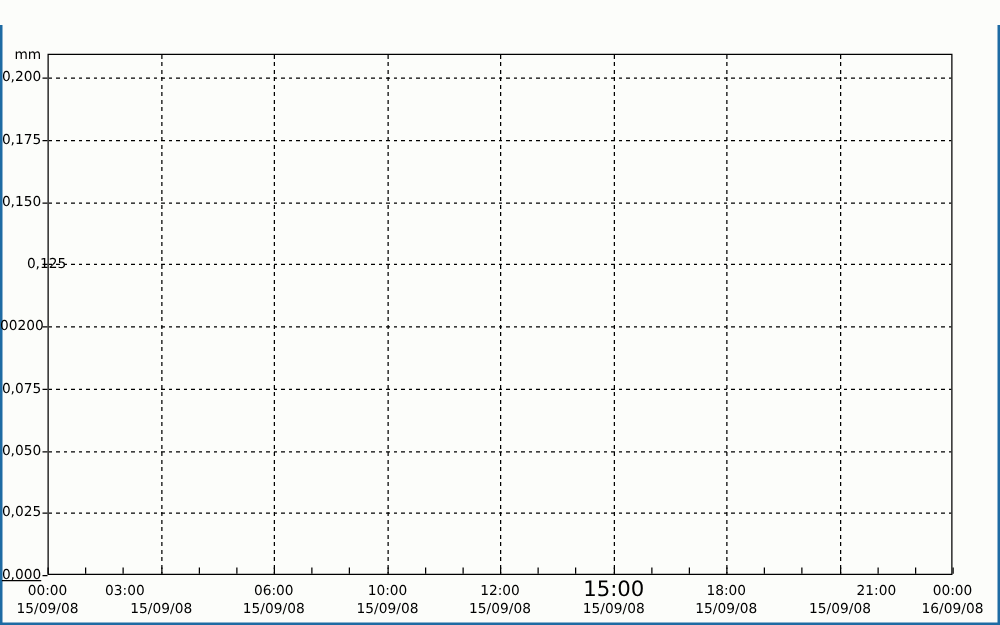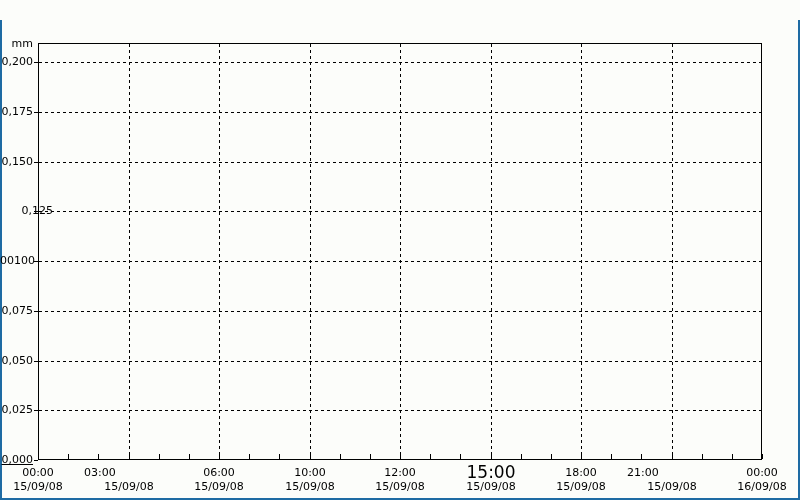--- a/index.html
+++ b/index.html
@@ -62,21 +62,21 @@
       <div style="left: 34px; top: 410px; width: 4px; height: 1px; background: rgb(0, 0, 0);"></div>
       <div style="left: 0px; top: 403px; width: 33px; text-align: right; font-size: 11px;">0,025</div>
       <div style="left: 39px; top: 361px; width: 722px; height: 1px; background-image: repeating-linear-gradient(to right, rgb(0, 0, 0) 0px, rgb(0, 0, 0) 3px, transparent 3px, transparent 6px);"></div>
       <div style="left: 34px; top: 361px; width: 4px; height: 1px; background: rgb(0, 0, 0);"></div>
       <div style="left: 0px; top: 354px; width: 33px; text-align: right; font-size: 11px;">0,050</div>
       <div style="left: 39px; top: 311px; width: 722px; height: 1px; background-image: repeating-linear-gradient(to right, rgb(0, 0, 0) 0px, rgb(0, 0, 0) 3px, transparent 3px, transparent 6px);"></div>
       <div style="left: 34px; top: 311px; width: 4px; height: 1px; background: rgb(0, 0, 0);"></div>
       <div style="left: 0px; top: 304px; width: 33px; text-align: right; font-size: 11px;">0,075</div>
       <div style="left: 39px; top: 261px; width: 722px; height: 1px; background-image: repeating-linear-gradient(to right, rgb(0, 0, 0) 0px, rgb(0, 0, 0) 3px, transparent 3px, transparent 6px);"></div>
       <div style="left: 34px; top: 261px; width: 4px; height: 1px; background: rgb(0, 0, 0);"></div>
-      <div style="left: 0px; top: 254px; width: 33px; text-align: right; font-size: 11px;">00100</div>
+      <div style="left: 0px; top: 254px; width: 33px; text-align: right; font-size: 11px;">00200</div>
       <div style="left: 39px; top: 211px; width: 722px; height: 1px; background-image: repeating-linear-gradient(to right, rgb(0, 0, 0) 0px, rgb(0, 0, 0) 3px, transparent 3px, transparent 6px);"></div>
       <div style="left: 34px; top: 211px; width: 4px; height: 1px; background: rgb(0, 0, 0);"></div>
       <div style="left: 0px; top: 204px; width: 33px; text-align: right; font-size: 11px; padding-left: 20px;">0,125</div>
       <div style="left: 39px; top: 162px; width: 722px; height: 1px; background-image: repeating-linear-gradient(to right, rgb(0, 0, 0) 0px, rgb(0, 0, 0) 3px, transparent 3px, transparent 6px);"></div>
       <div style="left: 34px; top: 162px; width: 4px; height: 1px; background: rgb(0, 0, 0);"></div>
       <div style="left: 0px; top: 155px; width: 33px; text-align: right; font-size: 11px;">0,150</div>
       <div style="left: 39px; top: 112px; width: 722px; height: 1px; background-image: repeating-linear-gradient(to right, rgb(0, 0, 0) 0px, rgb(0, 0, 0) 3px, transparent 3px, transparent 6px);"></div>
       <div style="left: 34px; top: 112px; width: 4px; height: 1px; background: rgb(0, 0, 0);"></div>
       <div style="left: 0px; top: 105px; width: 33px; text-align: right; font-size: 11px;">0,175</div>
       <div style="left: 39px; top: 62px; width: 722px; height: 1px; background-image: repeating-linear-gradient(to right, rgb(0, 0, 0) 0px, rgb(0, 0, 0) 3px, transparent 3px, transparent 6px);"></div>
@@ -96,21 +96,21 @@
       <div style="left: 400px; top: 44px; width: 1px; height: 415px; background-image: repeating-linear-gradient(rgb(0, 0, 0) 0px, rgb(0, 0, 0) 3px, transparent 3px, transparent 6px);"></div>
       <div style="left: 355px; top: 466px; width: 90px; text-align: center; font-size: 11px;">12:00</div>
       <div style="left: 355px; top: 480px; width: 90px; text-align: center; font-size: 11px;">15/09/08</div>
       <div style="left: 491px; top: 44px; width: 1px; height: 415px; background-image: repeating-linear-gradient(rgb(0, 0, 0) 0px, rgb(0, 0, 0) 3px, transparent 3px, transparent 6px);"></div>
       <div style="left: 446px; top: 466px; width: 90px; text-align: center; font-size: 17px;">15:00</div>
       <div style="left: 446px; top: 480px; width: 90px; text-align: center; font-size: 11px;">15/09/08</div>
       <div style="left: 581px; top: 44px; width: 1px; height: 415px; background-image: repeating-linear-gradient(rgb(0, 0, 0) 0px, rgb(0, 0, 0) 3px, transparent 3px, transparent 6px);"></div>
       <div style="left: 536px; top: 466px; width: 90px; text-align: center; font-size: 11px;">18:00</div>
       <div style="left: 536px; top: 480px; width: 90px; text-align: center; font-size: 11px;">15/09/08</div>
       <div style="left: 672px; top: 44px; width: 1px; height: 415px; background-image: repeating-linear-gradient(rgb(0, 0, 0) 0px, rgb(0, 0, 0) 3px, transparent 3px, transparent 6px);"></div>
-      <div style="left: 627px; top: 466px; width: 90px; text-align: left; font-size: 11px;">21:00</div>
+      <div style="left: 627px; top: 466px; width: 90px; text-align: right; font-size: 11px;">21:00</div>
       <div style="left: 627px; top: 480px; width: 90px; text-align: center; font-size: 11px;">15/09/08</div>
       <div style="left: 717px; top: 466px; width: 90px; text-align: center; font-size: 11px;">00:00</div>
       <div style="left: 717px; top: 480px; width: 90px; text-align: center; font-size: 11px;">16/09/08</div>
       <div style="left: 38px; top: 454px; width: 1px; height: 5px; background: rgb(0, 0, 0);"></div>
       <div style="left: 68px; top: 454px; width: 1px; height: 5px; background: rgb(0, 0, 0);"></div>
       <div style="left: 98px; top: 454px; width: 1px; height: 5px; background: rgb(0, 0, 0);"></div>
       <div style="left: 129px; top: 454px; width: 1px; height: 5px; background: rgb(0, 0, 0);"></div>
       <div style="left: 159px; top: 454px; width: 1px; height: 5px; background: rgb(0, 0, 0);"></div>
       <div style="left: 189px; top: 454px; width: 1px; height: 5px; background: rgb(0, 0, 0);"></div>
       <div style="left: 219px; top: 454px; width: 1px; height: 5px; background: rgb(0, 0, 0);"></div>

